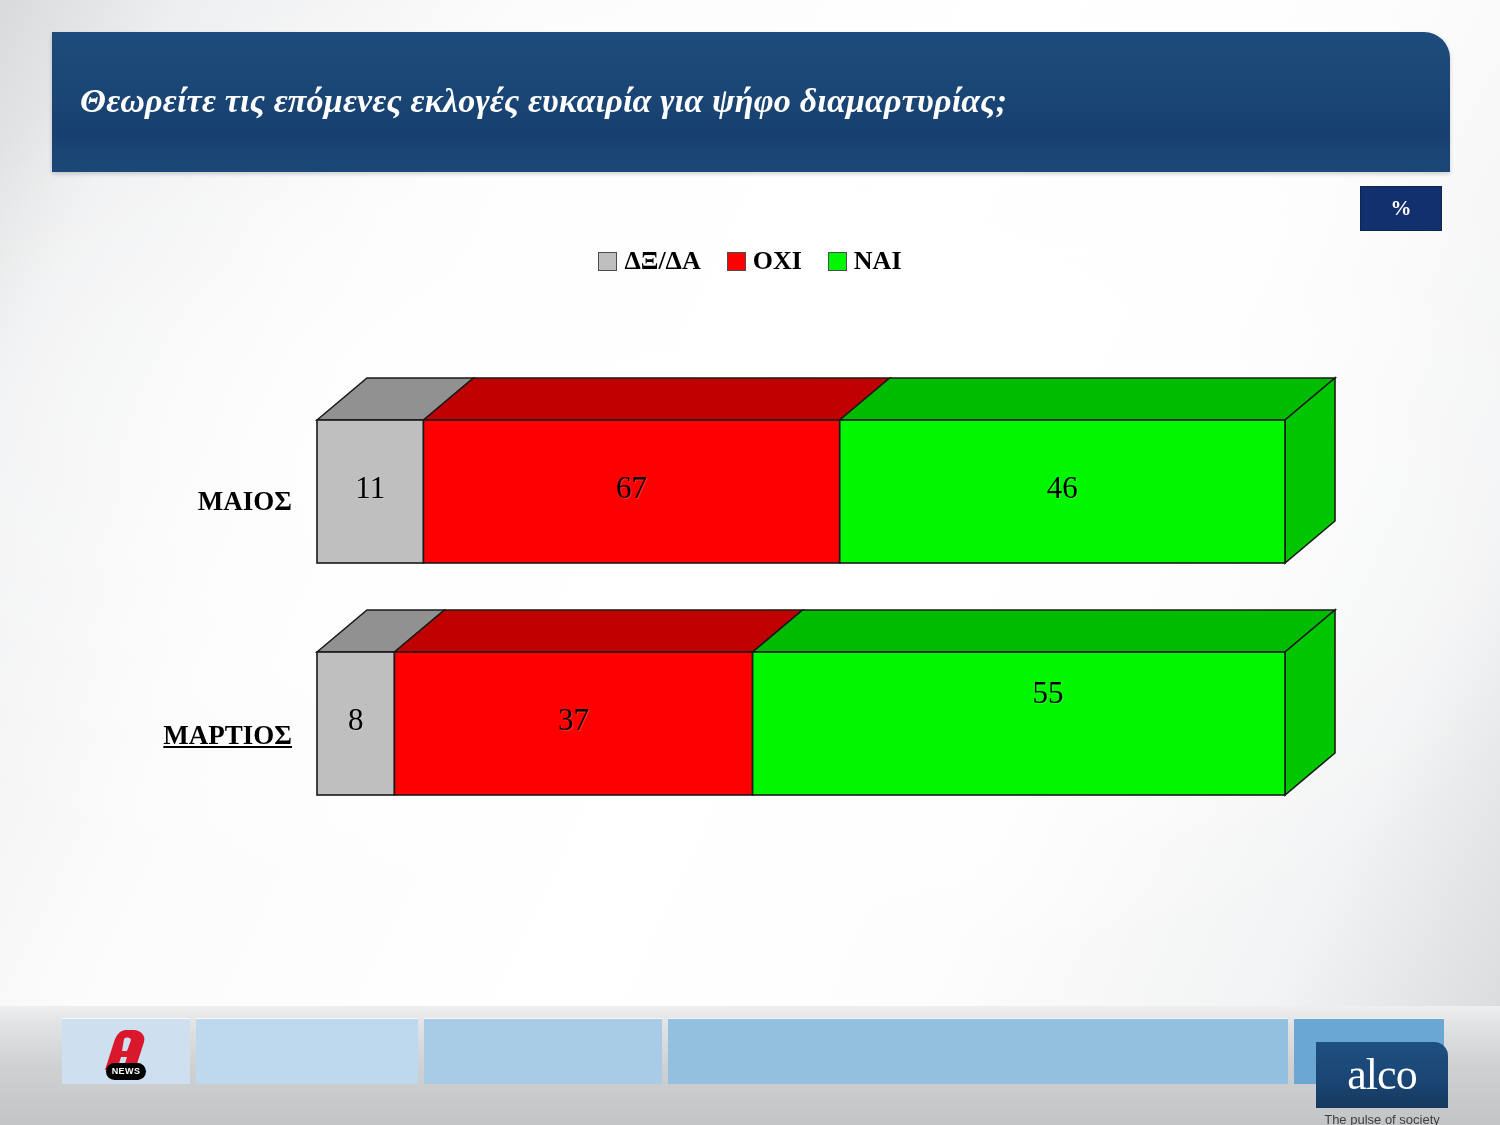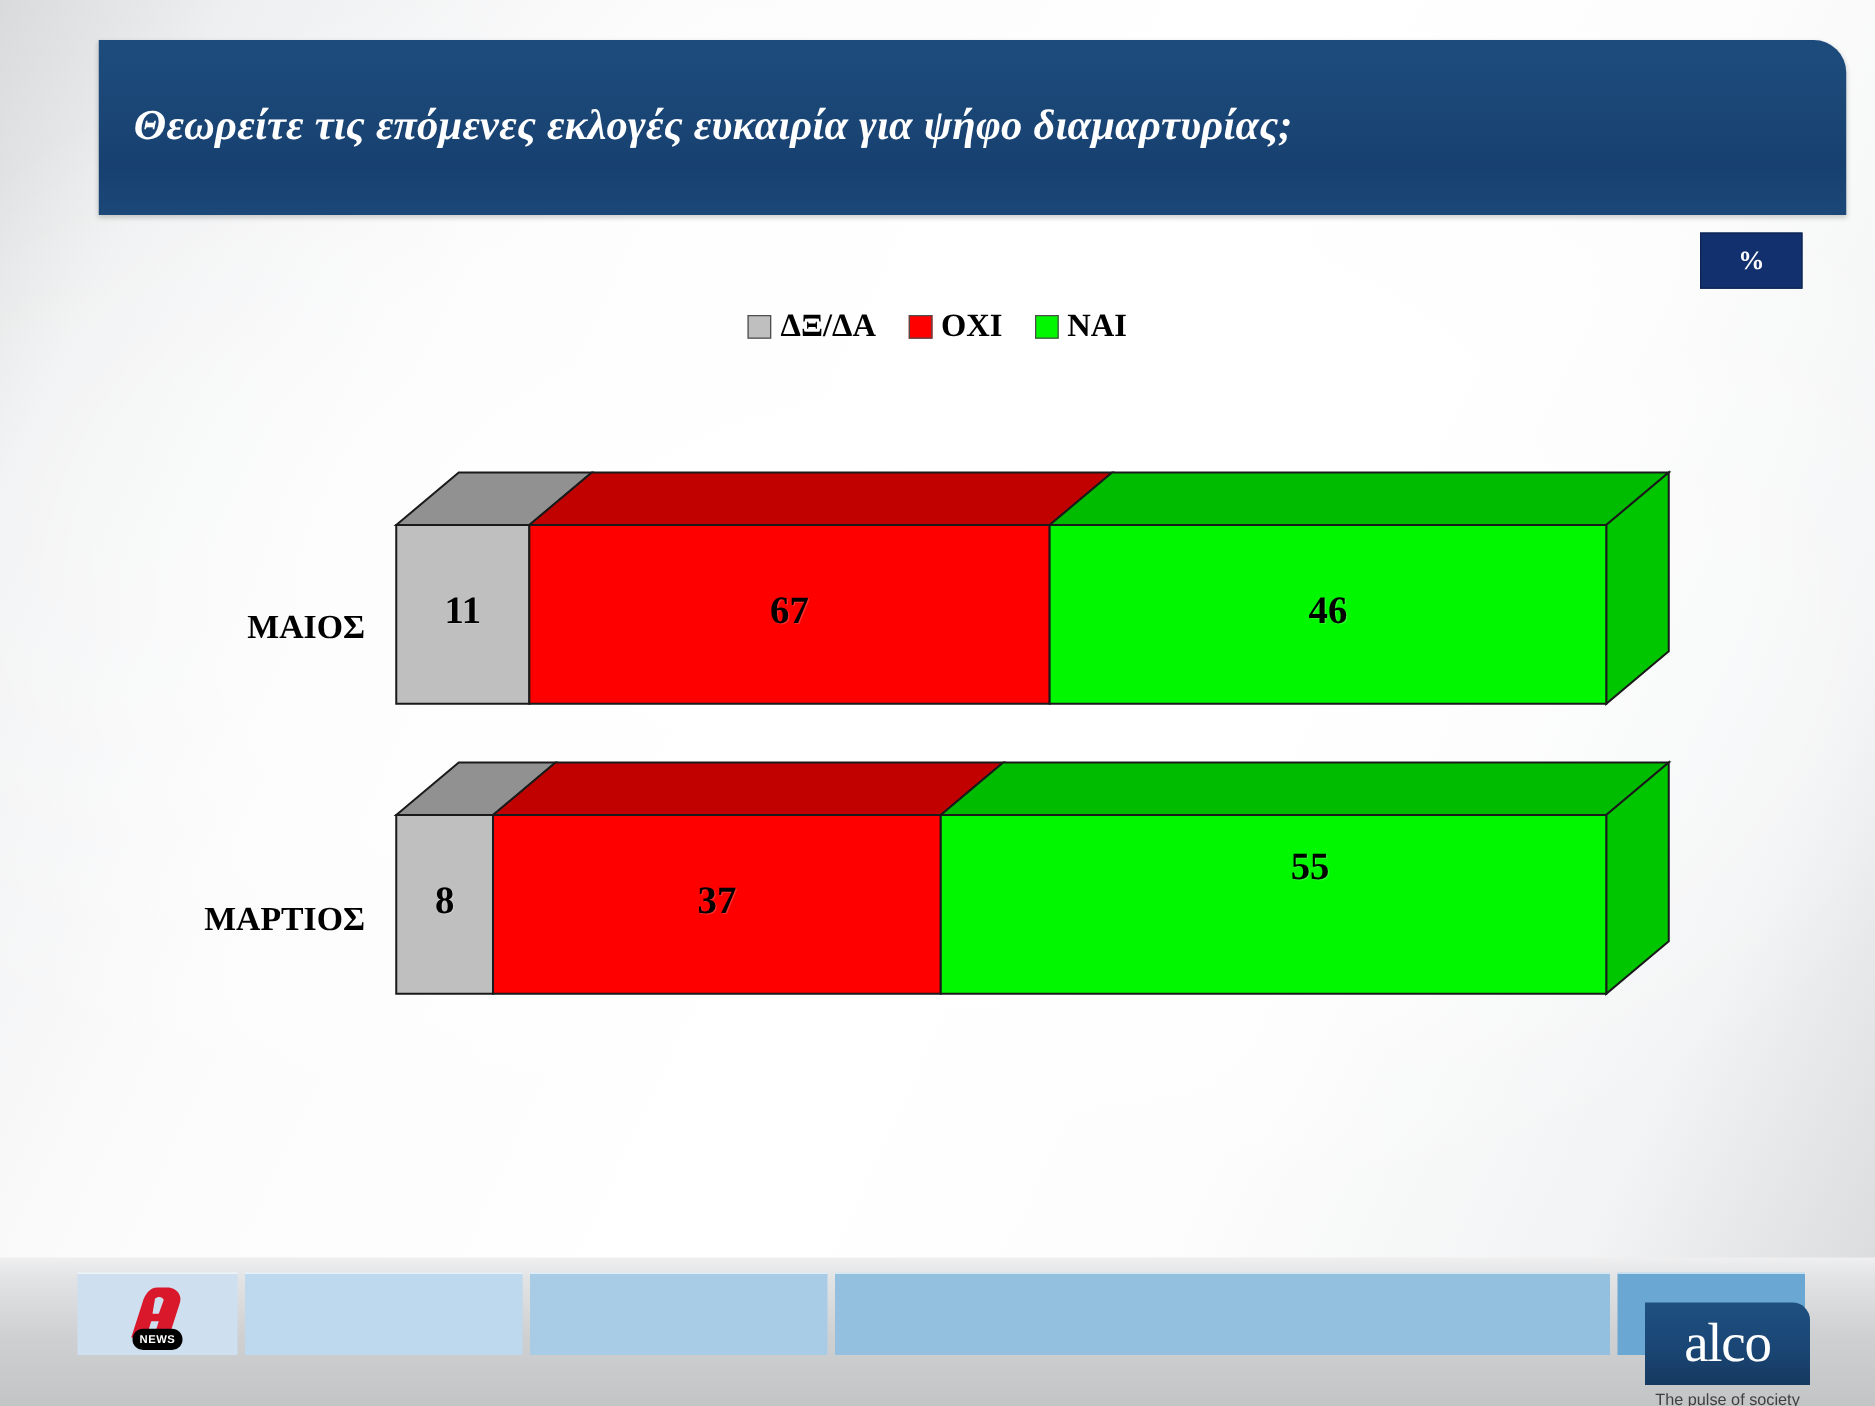--- a/index.html
+++ b/index.html
@@ -37,21 +37,20 @@
   #title-banner {
     position: absolute;
     left: 52px;
     top: 32px;
     width: 1398px;
     height: 140px;
     border-top-right-radius: 26px;
     background: linear-gradient(180deg, #1d4c7c 0%, #1a4675 42%, #174070 72%, #1b4878 100%);
     box-shadow: 0 2px 4px rgba(0,0,0,0.18);
     z-index: 3;
-    margin-left: 27px;
   }
   #title-text {
     position: absolute;
     left: 28px;
     top: 50px;
     right: 30px;
     color: #ffffff;
     font-size: 34px;
     font-weight: bold;
     font-style: italic;
@@ -120,21 +119,21 @@
     position: absolute;
     font-size: 27px;
     font-weight: bold;
     color: #000000;
     text-align: right;
     white-space: nowrap;
   }
   .bar-value {
     position: absolute;
     font-size: 31px;
-    font-weight: bold;
+    font-weight: normal;
     color: #000000;
     text-align: center;
     text-shadow: 1px 1px 0 rgba(255,255,255,0.18);
     z-index: 4;
     pointer-events: none;
   }
 
   
   #footer-strip {
     position: absolute;
@@ -262,21 +261,21 @@
     </svg>
 
   <div id="overlay" style="position:absolute;inset:0;z-index:4;pointer-events:none;">
       <div class="bar-value" style="left: 317px; width: 106.48px; top: 469.5px;">11</div>
       <div class="bar-value" style="left: 423.48px; width: 416.24px; top: 469.5px;">67</div>
       <div class="bar-value" style="left: 839.72px; width: 445.28px; top: 469.5px;">46</div>
       <div class="cat-label" style="left: 60px; width: 232px; top: 485.5px;">ΜΑΙΟΣ</div>
       <div class="bar-value" style="left: 317px; width: 77.44px; top: 701.5px;">8</div>
       <div class="bar-value" style="left: 394.44px; width: 358.16px; top: 701.5px;">37</div>
       <div class="bar-value" style="left: 752.6px; width: 567px; top: 675px; padding-left: 12px;">55</div>
-      <div class="cat-label" style="left: 60px; width: 232px; top: 719.5px;">ΜΑΡΤΙΟΣ</div>
+      <div class="cat-label" style="left: 60px; width: 232px; top: 719.5px; text-decoration: underline;">ΜΑΡΤΙΟΣ</div>
     </div>
 
   <div id="footer-strip">
     <div class="footer-block" id="alpha-logo-block">
       <div id="alpha-mark">
         <svg width="52" height="52" viewBox="0 0 52 52" aria-hidden="true">
           <path d="M26 4 C20 4 16 9 14 16 L5 44 L17 44 L21 31 L27 31 L23 44 L35 44
                    L44 16 C46 9 40 4 34 4 Z M24 13 C26 11 30 11 31 14 L27 25 L22 25 Z" fill="#d9182c"></path>
         </svg>
         <div id="alpha-badge">NEWS</div>

